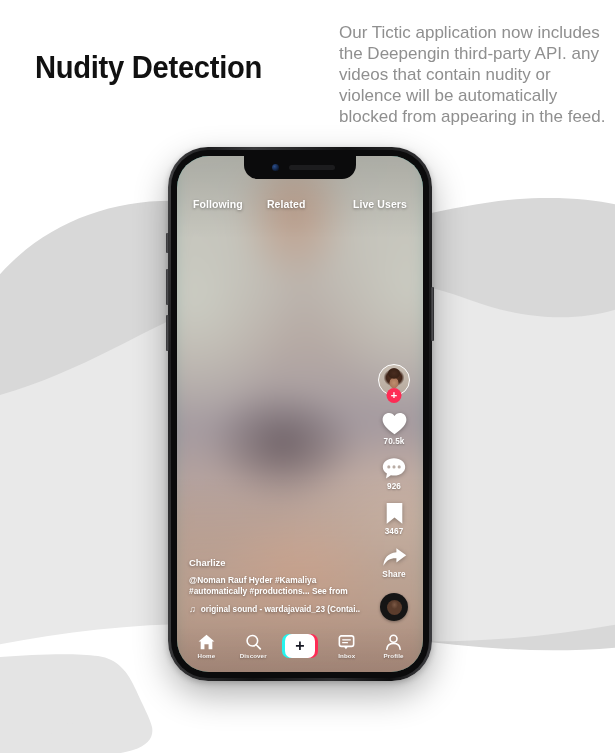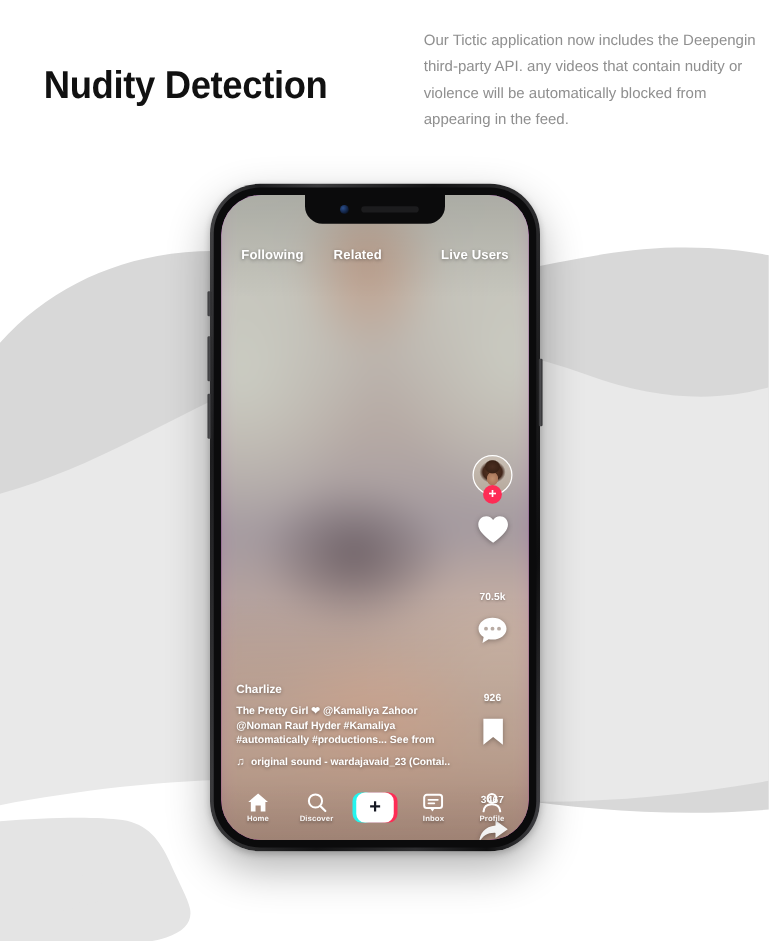--- a/index.html
+++ b/index.html
@@ -48,21 +48,21 @@
 
   .desc-wrap {
     position: absolute;
     left: 339px;
     top: 22px;
     width: 268px;
     z-index: 5;
   }
   .desc {
     margin: 0;
-    font-size: 12px;
+    font-size: 17px;
     line-height: 21px;
     color: #8f8f8f;
     font-weight: normal;
   }
 
   
   .phone {
     position: absolute;
     left: 168px;
     top: 147px;
@@ -93,21 +93,21 @@
   .btn-left-vdn   { left: -2px; top: 168px; width: 3px; height: 36px; }
   .btn-right-pwr  { right: -2px; top: 140px; width: 3px; height: 54px; }
 
   .screen {
     position: absolute;
     left: 9px; top: 9px;
     width: 246px;
     height: 516px;
     border-radius: 32px;
     overflow: hidden;
-    background: #a21caf;
+    background: #0f766e;
   }
 
   
   .video {
     position: absolute;
     inset: 0;
     background:
       radial-gradient(70px 90px at 48% 16%, rgba(190,152,130,0.85), rgba(190,152,130,0) 72%),
       radial-gradient(95px 70px at 44% 55%, rgba(92,78,84,0.78), rgba(92,78,84,0) 70%),
       radial-gradient(110px 80px at 50% 78%, rgba(226,180,155,0.80), rgba(226,180,155,0) 72%),
@@ -213,21 +213,20 @@
     font-size: 11px;
     line-height: 14px;
     font-weight: bold;
     text-align: center;
   }
   .rail-item {
     display: flex;
     flex-direction: column;
     align-items: center;
     margin-bottom: 11px;
-    gap: 36px;
   }
   .rail-icon { display: block; filter: drop-shadow(0 1px 2px rgba(0,0,0,0.30)); }
   .rail-count {
     margin-top: 2px;
     font-size: 8.2px;
     color: #ffffff;
     font-weight: bold;
     text-shadow: 0 1px 2px rgba(0,0,0,0.32);
     letter-spacing: 0.1px;
   }
@@ -422,21 +421,20 @@
         <span class="rail-count">Share</span>
       </div>
 
       <div class="rail-disc">
         <div class="rail-disc-img"></div>
       </div>
     </div>
 
     <div class="caption">
       <div class="cap-user">Charlize</div>
-      <div class="cap-line">The Pretty Girl ❤ @Kamaliya Zahoor</div>
       <div class="cap-line">@Noman Rauf Hyder #Kamaliya</div>
       <div class="cap-line">
         <span>#automatically #productions...</span>
         <span class="cap-more">See from</span>
       </div>
       <div class="cap-sound">
         <span class="cap-note">♫</span>
         <span>original sound - wardajavaid_23 (Contai..</span>
       </div>
     </div>

